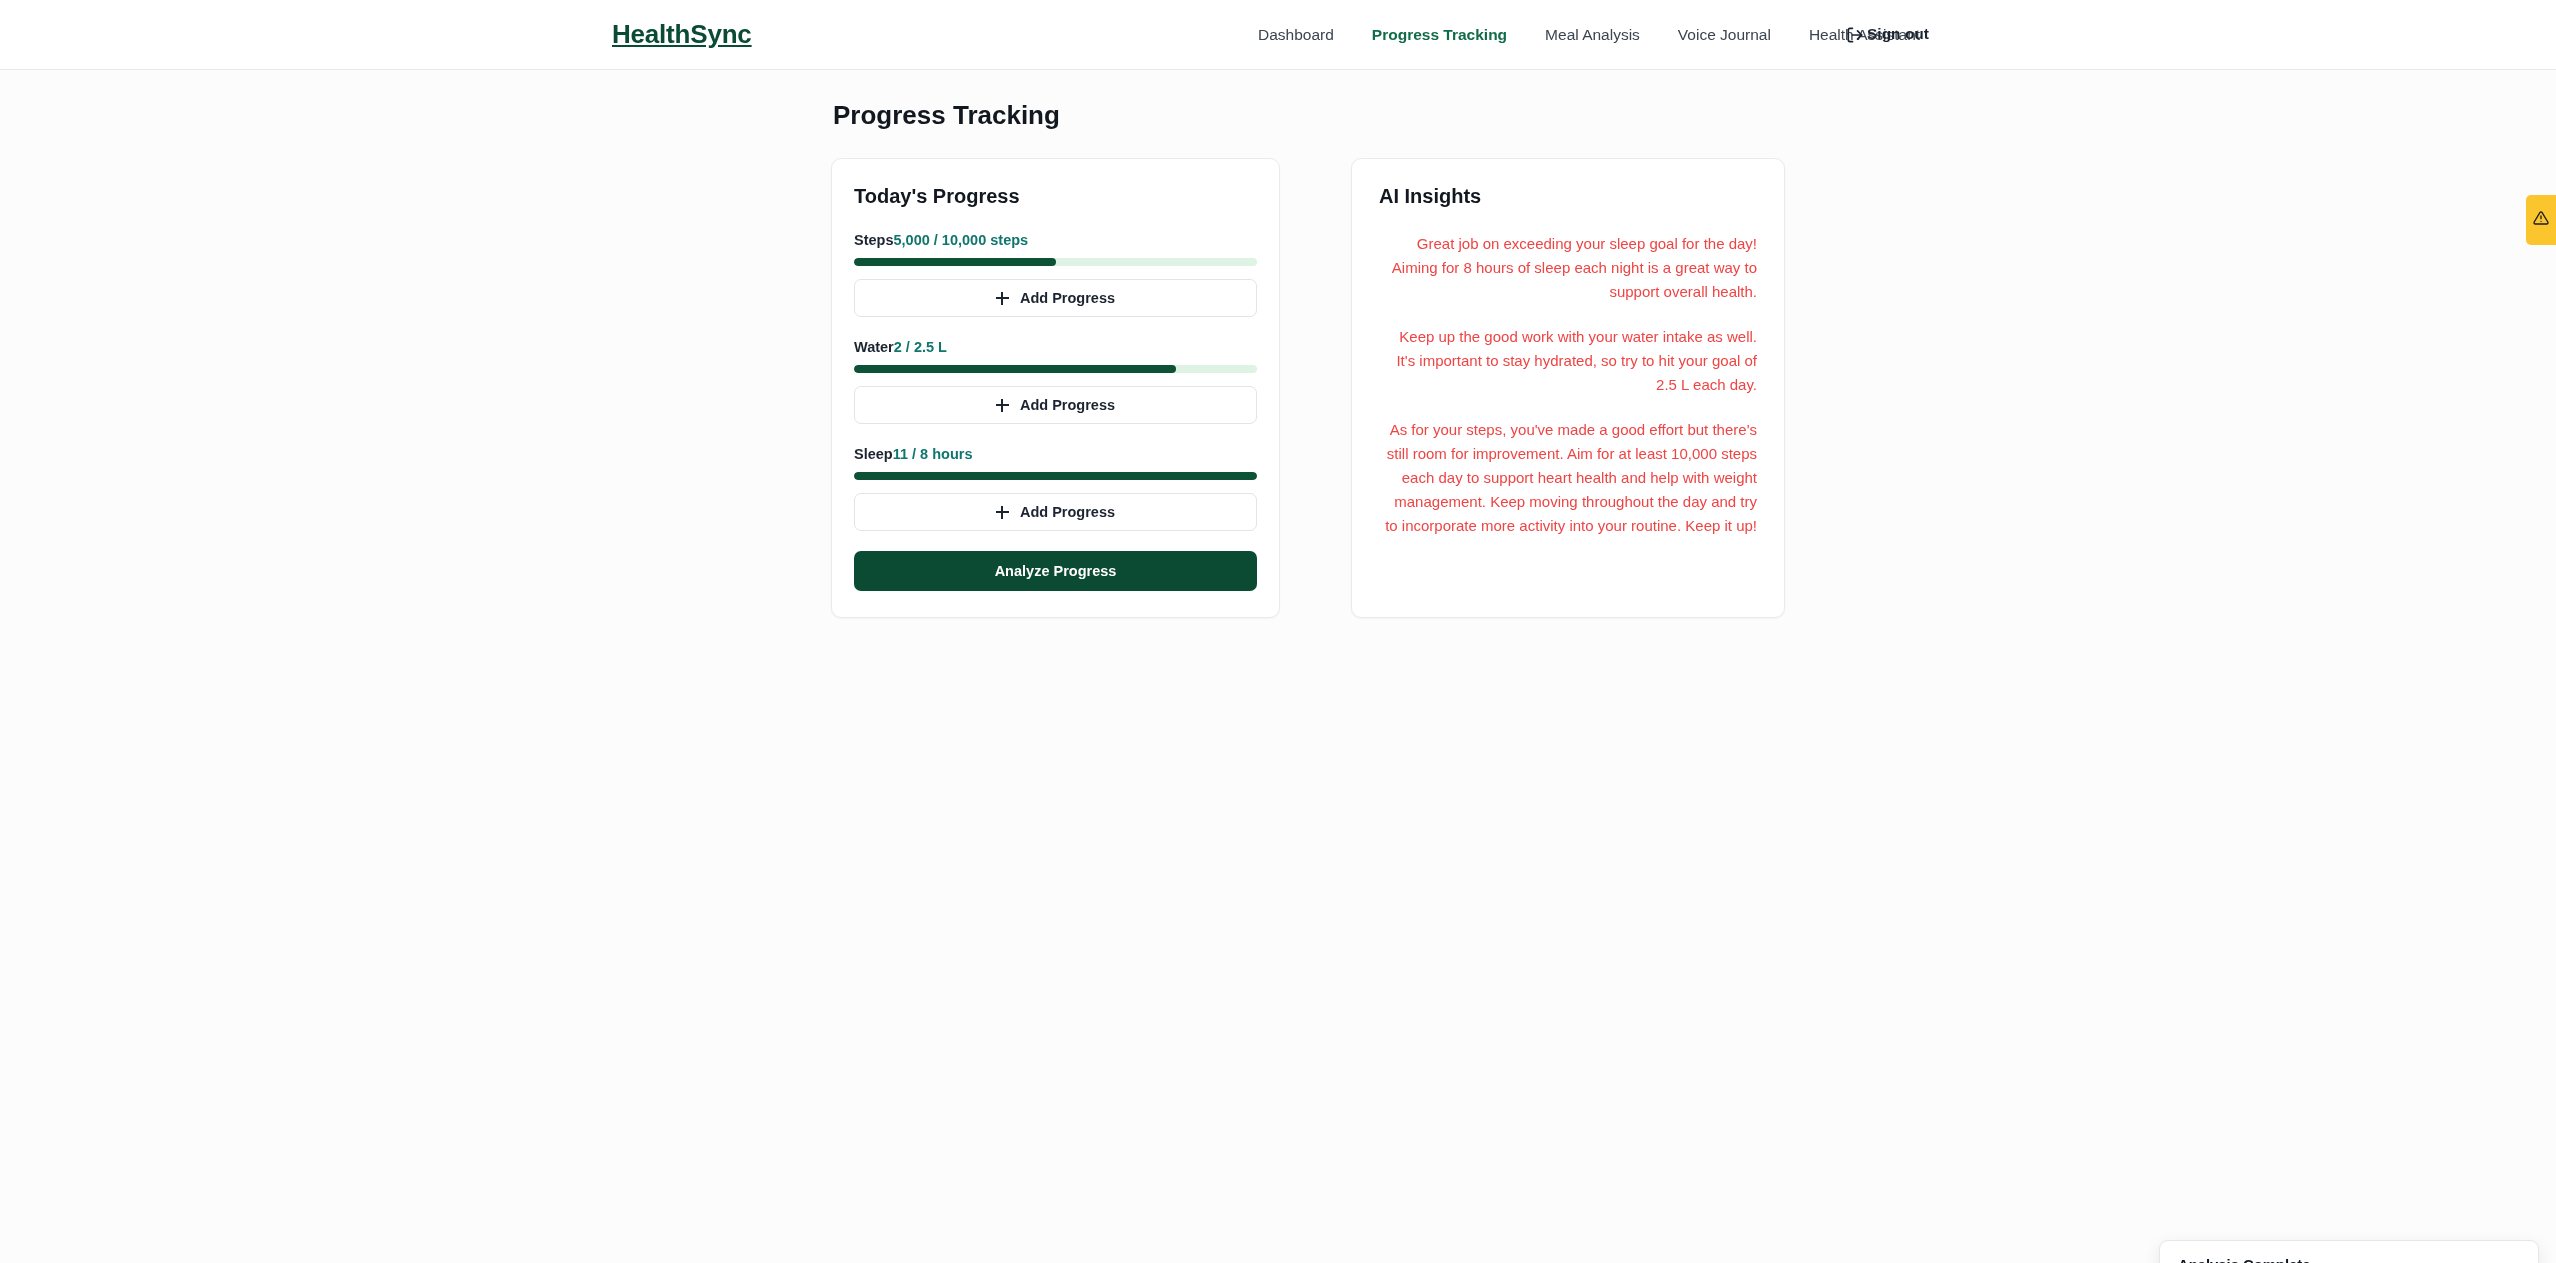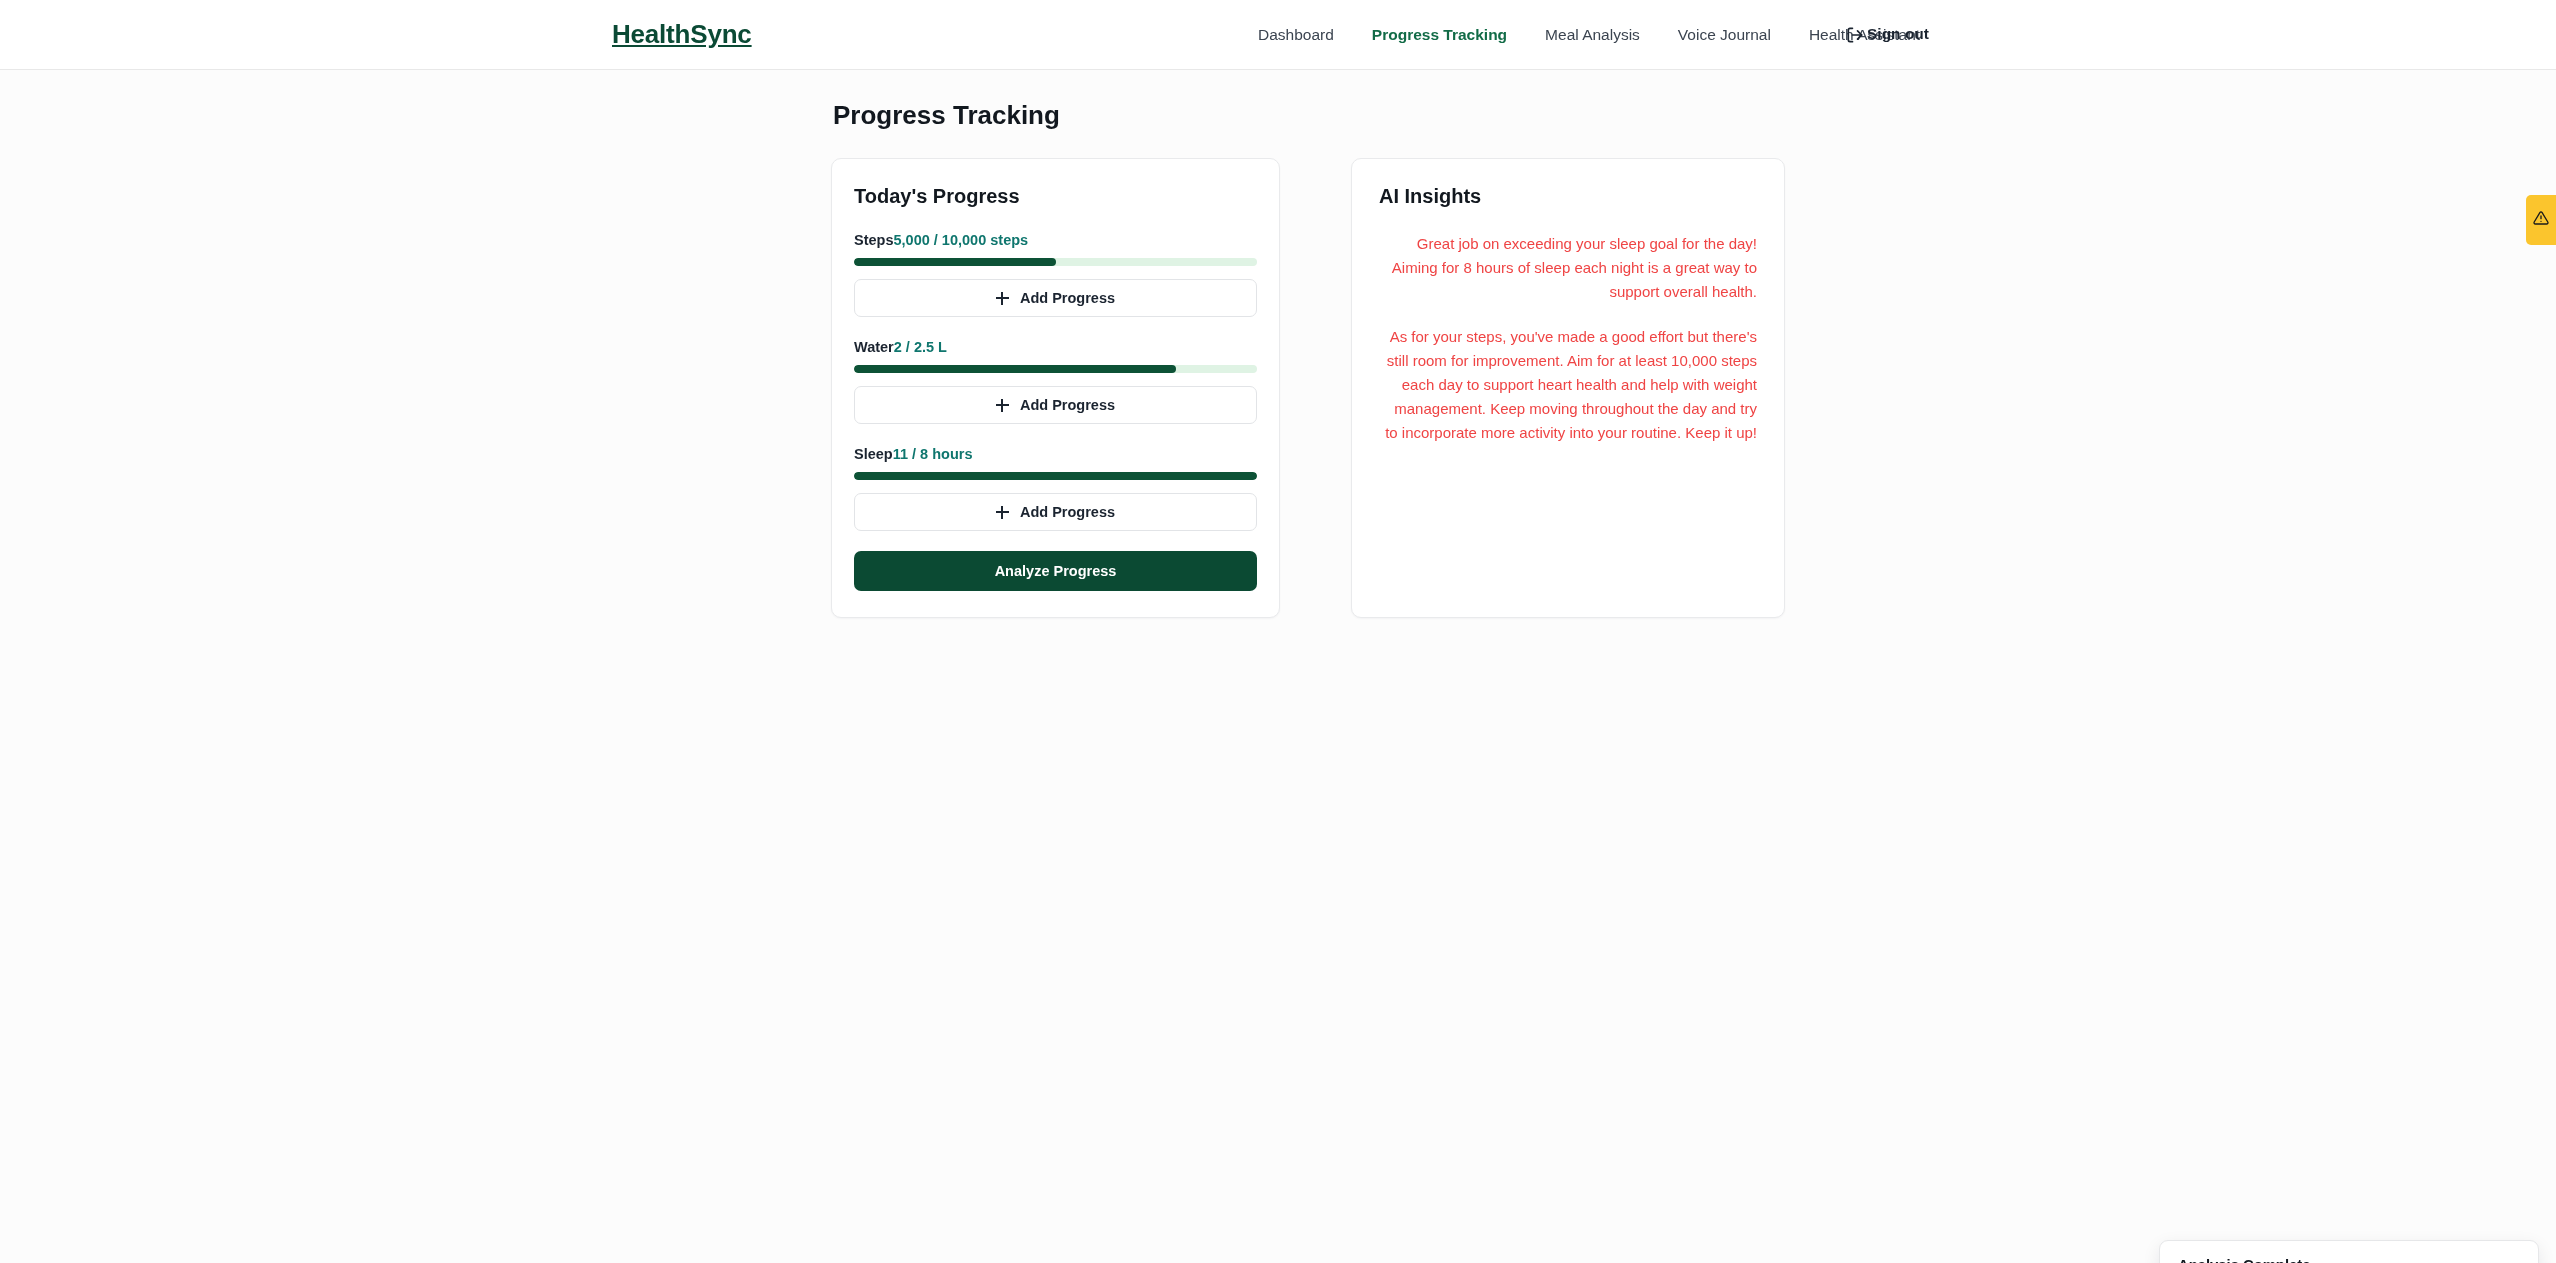--- a/index.html
+++ b/index.html
@@ -272,20 +272,21 @@
           <span class="add-btn-label">Add Progress</span>
         </div>
       </div>
 
       <button class="analyze-btn">Analyze Progress</button>
     </div>
 
     <div class="card card-insights">
       <div class="card-title">AI Insights</div>
       <p class="insight-p">Great job on exceeding your sleep goal for the day! Aiming for 8 hours of sleep each night is a great way to support overall health.</p>
+      <p class="insight-p">Keep up the good work with your water intake as well. It's important to stay hydrated, so try to hit your goal of 2.5 L each day.</p>
       <p class="insight-p">As for your steps, you've made a good effort but there's still room for improvement. Aim for at least 10,000 steps each day to support heart health and help with weight management. Keep moving throughout the day and try to incorporate more activity into your routine. Keep it up!</p>
     </div>
 
   </div>
 
   <div class="edge-tab">
     <span>
       <svg viewBox="0 0 24 24" fill="none" stroke="#1b1b1b" stroke-width="2" stroke-linecap="round" stroke-linejoin="round">
         <path d="M10.29 3.86L1.82 18a2 2 0 0 0 1.71 3h16.94a2 2 0 0 0 1.71-3L13.71 3.86a2 2 0 0 0-3.42 0z"></path>
         <line x1="12" y1="9" x2="12" y2="13"></line>

